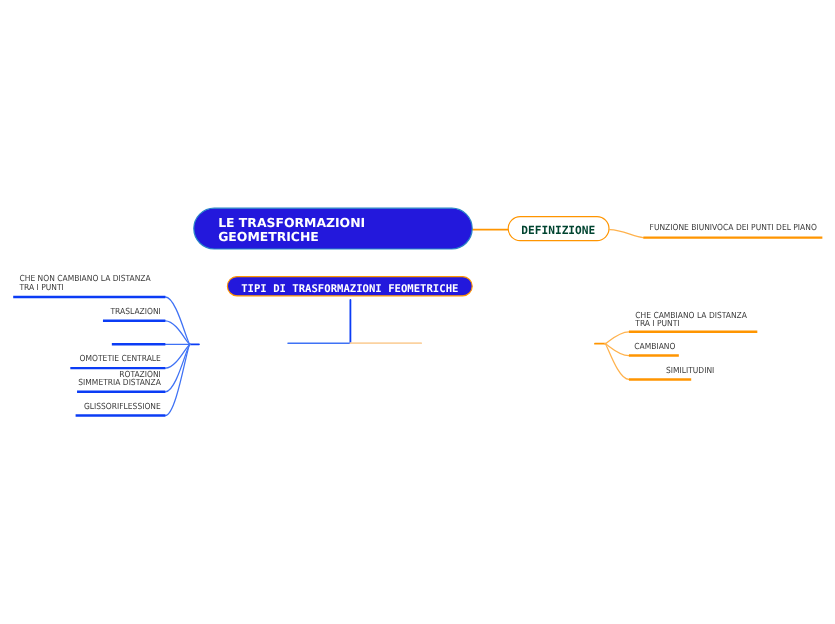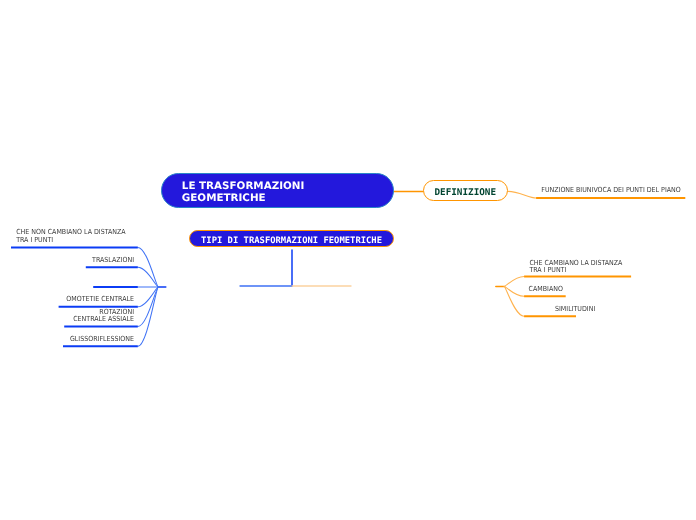--- a/index.html
+++ b/index.html
@@ -91,21 +91,21 @@
 
 
 
   <div class="leaf" style="left:541.3px;top:187.40px;">FUNZIONE BIUNIVOCA DEI PUNTI DEL PIANO</div>
 
   <div class="leaf" style="left:16.2px;top:229.30px;">CHE NON CAMBIANO LA DISTANZA
 TRA I PUNTI</div>
   <div class="leaf leaf-r" style="right:562px;top:256.70px;">TRASLAZIONI</div>
   <div class="leaf leaf-r" style="right:562px;top:276.30px;margin-top:33px;">ROTAZIONI</div>
   <div class="leaf leaf-r" style="right:562px;top:296.20px;">OMOTETIE CENTRALE</div>
-  <div class="leaf leaf-r" style="right:562px;top:315.90px;">CENTRALE ASSIALE</div>
+  <div class="leaf leaf-r" style="right:562px;top:315.90px;">SIMMETRIA DISTANZA</div>
   <div class="leaf leaf-r" style="right:562px;top:335.65px;padding-left:25px;">GLISSORIFLESSIONE</div>
 
   <div class="leaf" style="left:529.4px;top:259.80px;">CHE CAMBIANO LA DISTANZA
 TRA I PUNTI</div>
   <div class="leaf" style="left:528.6px;top:285.70px;">CAMBIANO</div>
   <div class="leaf" style="left:529.0px;top:305.60px;margin-left:26px;">SIMILITUDINI</div>
 
 </div>
 
 </body></html>

